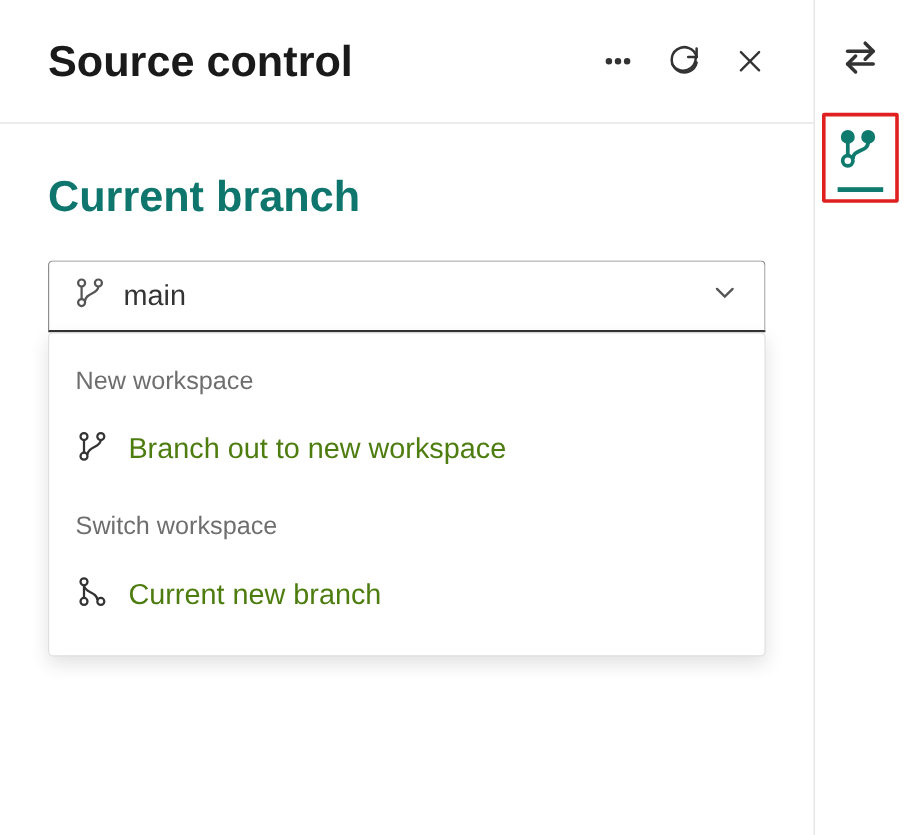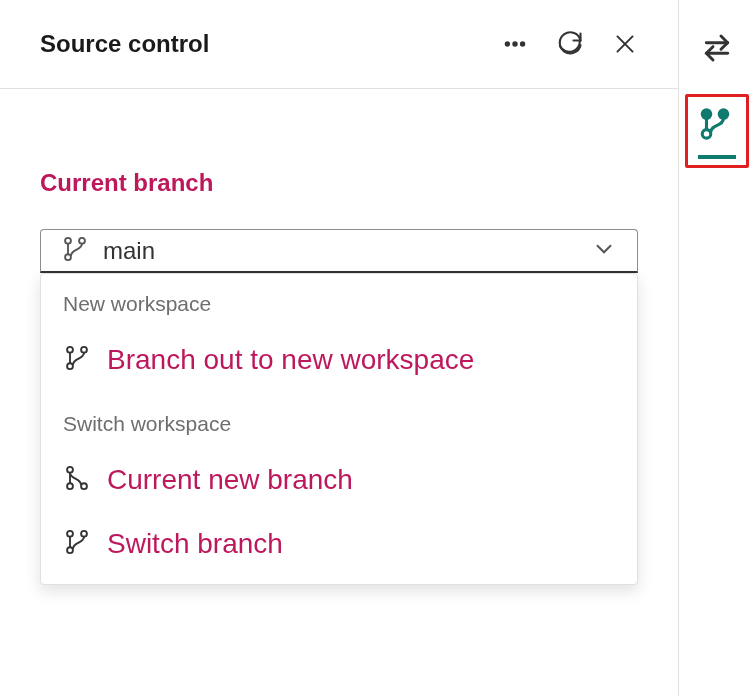--- a/index.html
+++ b/index.html
@@ -27,88 +27,87 @@
       align-items: center;
       gap: 30px;
     }
     .header {
       display: flex;
       align-items: center;
       padding: 30px 40px 30px 40px;
       border-bottom: 1px solid #e0e0e0;
     }
     .header-title {
-      font-size: 24px;
+      font-size: 36px;
       font-weight: 600;
       color: #1a1a1a;
       flex: 1;
     }
     .header-actions {
       display: flex;
       gap: 28px;
       align-items: center;
     }
     .icon-btn {
       cursor: pointer;
       display: flex;
       align-items: center;
       justify-content: center;
     }
     .content {
       padding: 40px 40px 20px 40px;
     }
     .section-label {
-      font-size: 24px;
+      font-size: 36px;
       font-weight: 600;
-      color: #be185d;
+      color: #0f766e;
       margin-bottom: 32px;
-      margin-top: 40px;
     }
     .branch-select {
       border: 1px solid #8d8d8d;
       border-bottom: 2px solid #333;
       border-radius: 4px 4px 0 0;
-      height: 44px;
+      height: 60px;
       display: flex;
       align-items: center;
       padding: 0 20px;
       cursor: pointer;
       background: white;
     }
     .branch-select .branch-icon {
       margin-right: 14px;
     }
     .branch-select .branch-name {
       font-size: 24px;
       color: #333;
       flex: 1;
     }
     .dropdown {
       border: 1px solid #e0e0e0;
       border-radius: 4px;
       box-shadow: 0 6px 16px rgba(0,0,0,0.12);
       margin-top: 0;
-      padding: 8px 0;
+      padding: 18px 0;
       background: white;
     }
     .dropdown-group-label {
       font-size: 21px;
       color: #6e6e6e;
       padding: 10px 22px 12px 22px;
     }
     .dropdown-item {
       display: flex;
       align-items: center;
       padding: 16px 22px;
       cursor: pointer;
       gap: 16px;
     }
     .dropdown-item .item-label {
-      font-size: 28px;
-      color: #be185d;
+      font-size: 24px;
+      color: #4d7c0f;
     }
     .dropdown-group-sep {
       height: 10px;
     }
     .rail-icon-active {
       border: 3px solid #e02020;
       padding: 10px 10px 6px 10px;
       border-radius: 2px;
     }
     .active-underline {
@@ -193,32 +192,20 @@
           <svg width="28" height="28" viewBox="0 0 24 24" fill="none" stroke="#333" stroke-width="1.6">
             <circle cx="6" cy="5" r="2.5"></circle>
             <circle cx="6" cy="19" r="2.5"></circle>
             <circle cx="18" cy="19" r="2.5"></circle>
             <line x1="6" y1="7.5" x2="6" y2="16.5"></line>
             <path d="M6 7.5 C6 13 15.5 12 15.5 18"></path>
           </svg>
         </span>
         <span class="item-label">Current new branch</span>
       </div>
-      <div class="dropdown-item">
-        <span>
-          <svg width="28" height="28" viewBox="0 0 24 24" fill="none" stroke="#333" stroke-width="1.6">
-            <circle cx="6" cy="5" r="2.5"></circle>
-            <circle cx="6" cy="19" r="2.5"></circle>
-            <circle cx="18" cy="5" r="2.5"></circle>
-            <line x1="6" y1="7.5" x2="6" y2="16.5"></line>
-            <path d="M18 7.5 C18 13 8.5 12 8.5 18"></path>
-          </svg>
-        </span>
-        <span class="item-label">Switch branch</span>
-      </div>
     </div>
   </div>
 </div>
 
 <div class="right-rail">
   <div class="icon-btn">
     <svg width="32" height="32" viewBox="0 0 24 24" fill="none" stroke="#333" stroke-width="2.2" stroke-linecap="round" stroke-linejoin="round">
       <line x1="4" y1="8" x2="20" y2="8"></line>
       <polyline points="15 3 20 8 15 13" fill="none"></polyline>
       <line x1="20" y1="16" x2="4" y2="16"></line>

